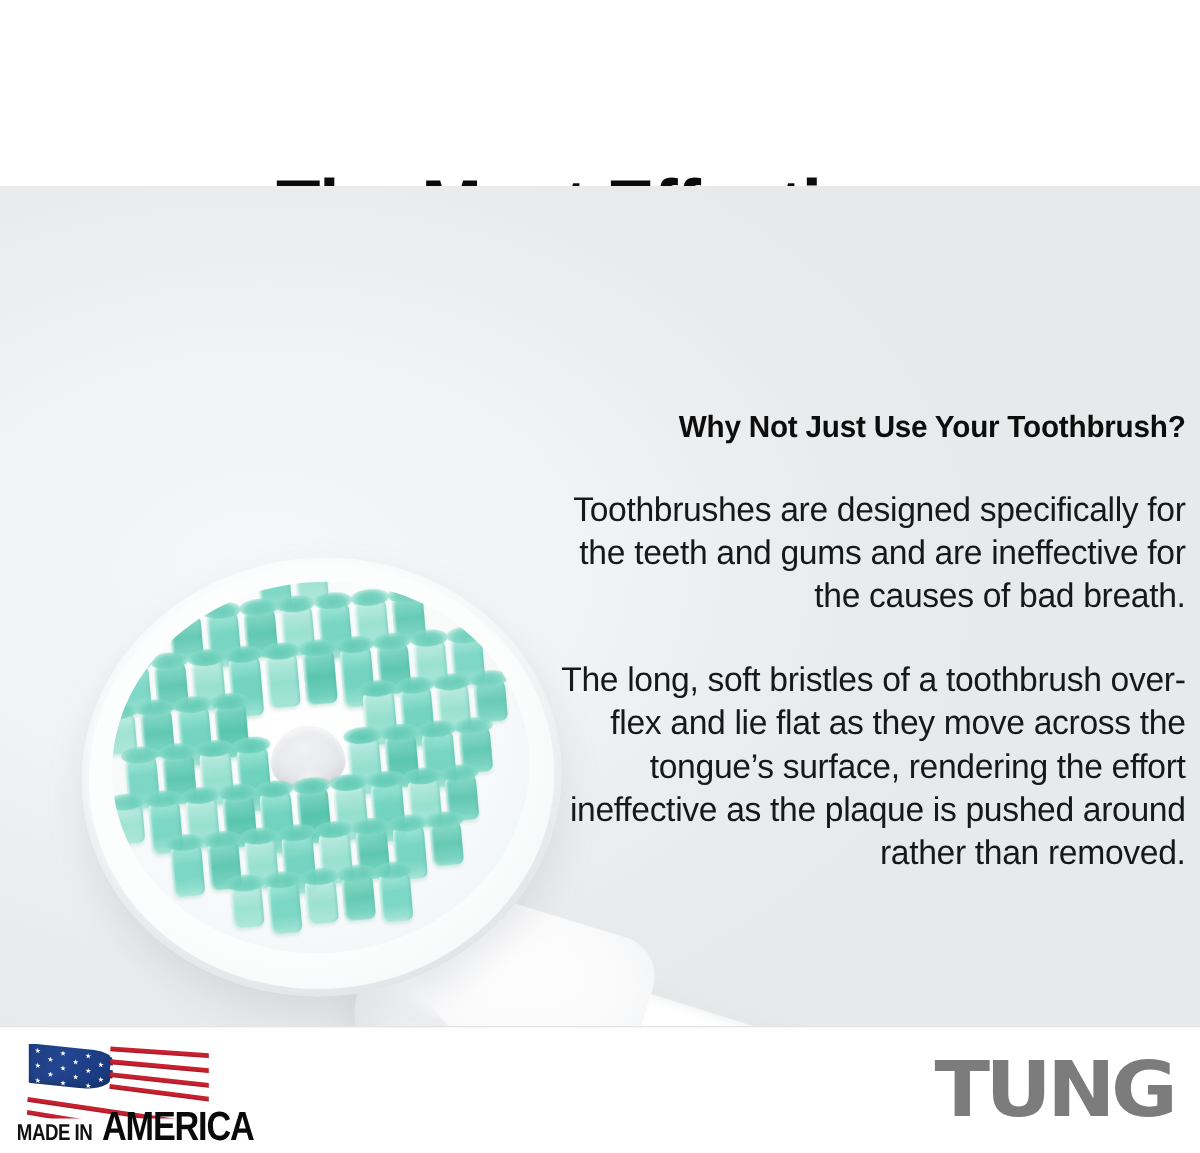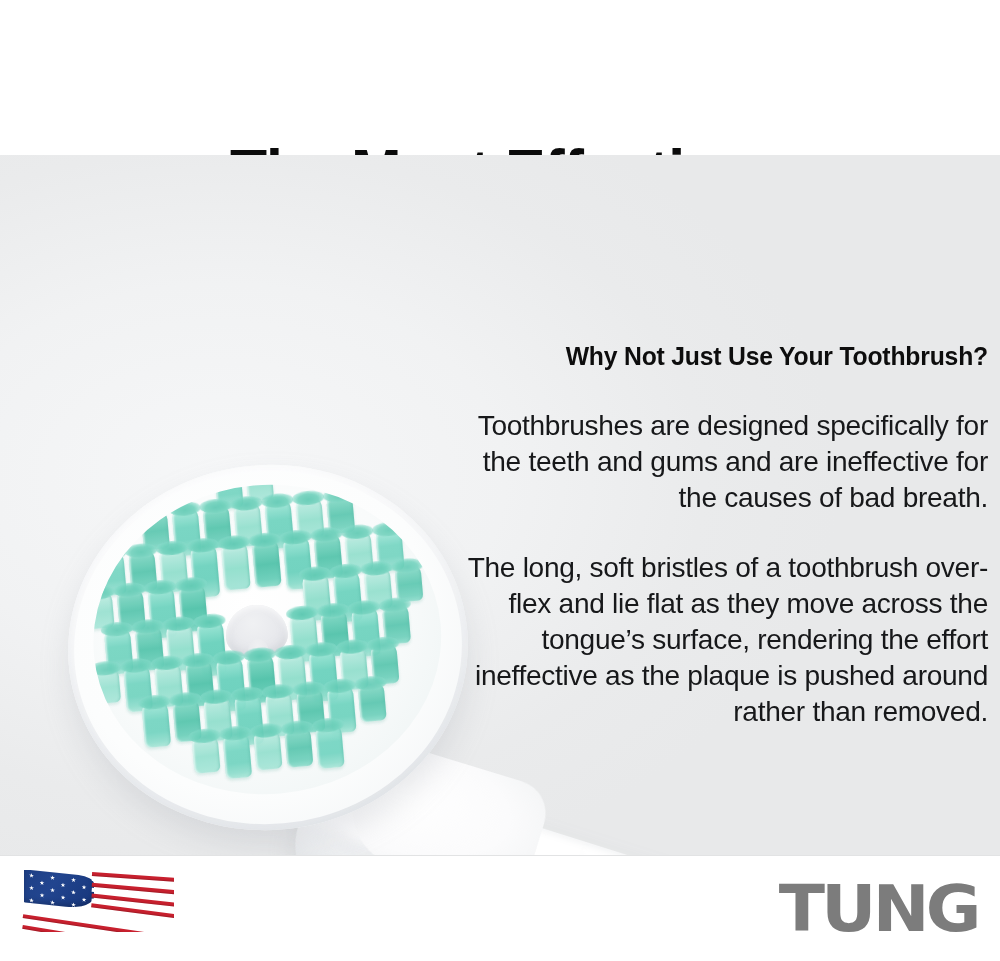--- a/index.html
+++ b/index.html
@@ -367,18 +367,21 @@
           <div class="flag-stripe" style="background: rgb(255, 255, 255); top: 15.2px; height: 4.4px; left: 70px; width: 88px; transform: rotate(5.65deg) translateY(2.7px); transform-origin: 0px 50%; border-radius: 0px 6px 6px 0px; box-shadow: none;"></div>
           <div class="flag-stripe" style="background: rgb(200, 32, 46); top: 19.6px; height: 4.4px; left: 70px; width: 88px; transform: rotate(6.2deg) translateY(3.6px); transform-origin: 0px 50%; border-radius: 0px 6px 6px 0px; box-shadow: rgba(0, 0, 0, 0.18) 0px -1px 1px inset;"></div>
           <div class="flag-stripe" style="background: rgb(255, 255, 255); top: 24px; height: 4.4px; left: 70px; width: 88px; transform: rotate(6.75deg) translateY(4.5px); transform-origin: 0px 50%; border-radius: 0px 6px 6px 0px; box-shadow: none;"></div>
           <div class="flag-stripe" style="background: rgb(200, 32, 46); top: 28.4px; height: 4.4px; left: 70px; width: 88px; transform: rotate(7.3deg) translateY(5.4px); transform-origin: 0px 50%; border-radius: 0px 6px 6px 0px; box-shadow: rgba(0, 0, 0, 0.18) 0px -1px 1px inset;"></div>
           <div class="flag-stripe" style="background: rgb(255, 255, 255); top: 32.8px; height: 4.4px; left: 2px; width: 156px; transform: rotate(7.85deg) translateY(6.3px); transform-origin: 0px 50%; border-radius: 0px 6px 6px 0px; box-shadow: none;"></div>
           <div class="flag-stripe" style="background: rgb(200, 32, 46); top: 37.2px; height: 4.4px; left: 2px; width: 156px; transform: rotate(8.4deg) translateY(7.2px); transform-origin: 0px 50%; border-radius: 0px 6px 6px 0px; box-shadow: rgba(0, 0, 0, 0.18) 0px -1px 1px inset;"></div>
           <div class="flag-stripe" style="background: rgb(255, 255, 255); top: 41.6px; height: 4.4px; left: 2px; width: 156px; transform: rotate(8.95deg) translateY(8.1px); transform-origin: 0px 50%; border-radius: 0px 6px 6px 0px; box-shadow: none;"></div>
           <div class="flag-stripe" style="background: rgb(200, 32, 46); top: 46px; height: 4.4px; left: 2px; width: 156px; transform: rotate(9.5deg) translateY(9px); transform-origin: 0px 50%; border-radius: 0px 6px 6px 0px; box-shadow: rgba(0, 0, 0, 0.18) 0px -1px 1px inset;"></div>
           <div class="flag-stripe" style="background: rgb(255, 255, 255); top: 50.4px; height: 4.4px; left: 2px; width: 156px; transform: rotate(10.05deg) translateY(9.9px); transform-origin: 0px 50%; border-radius: 0px 6px 6px 0px; box-shadow: none;"></div>
         </div>
+      <div id="flag-caption">
+        <span id="caption-made-in">MADE IN</span><span id="caption-america">AMERICA</span>
+      </div>
     </div>
 
     <div id="tung-logo">TUNG</div>
   </div>
 
 </div>
 
 </body></html>

